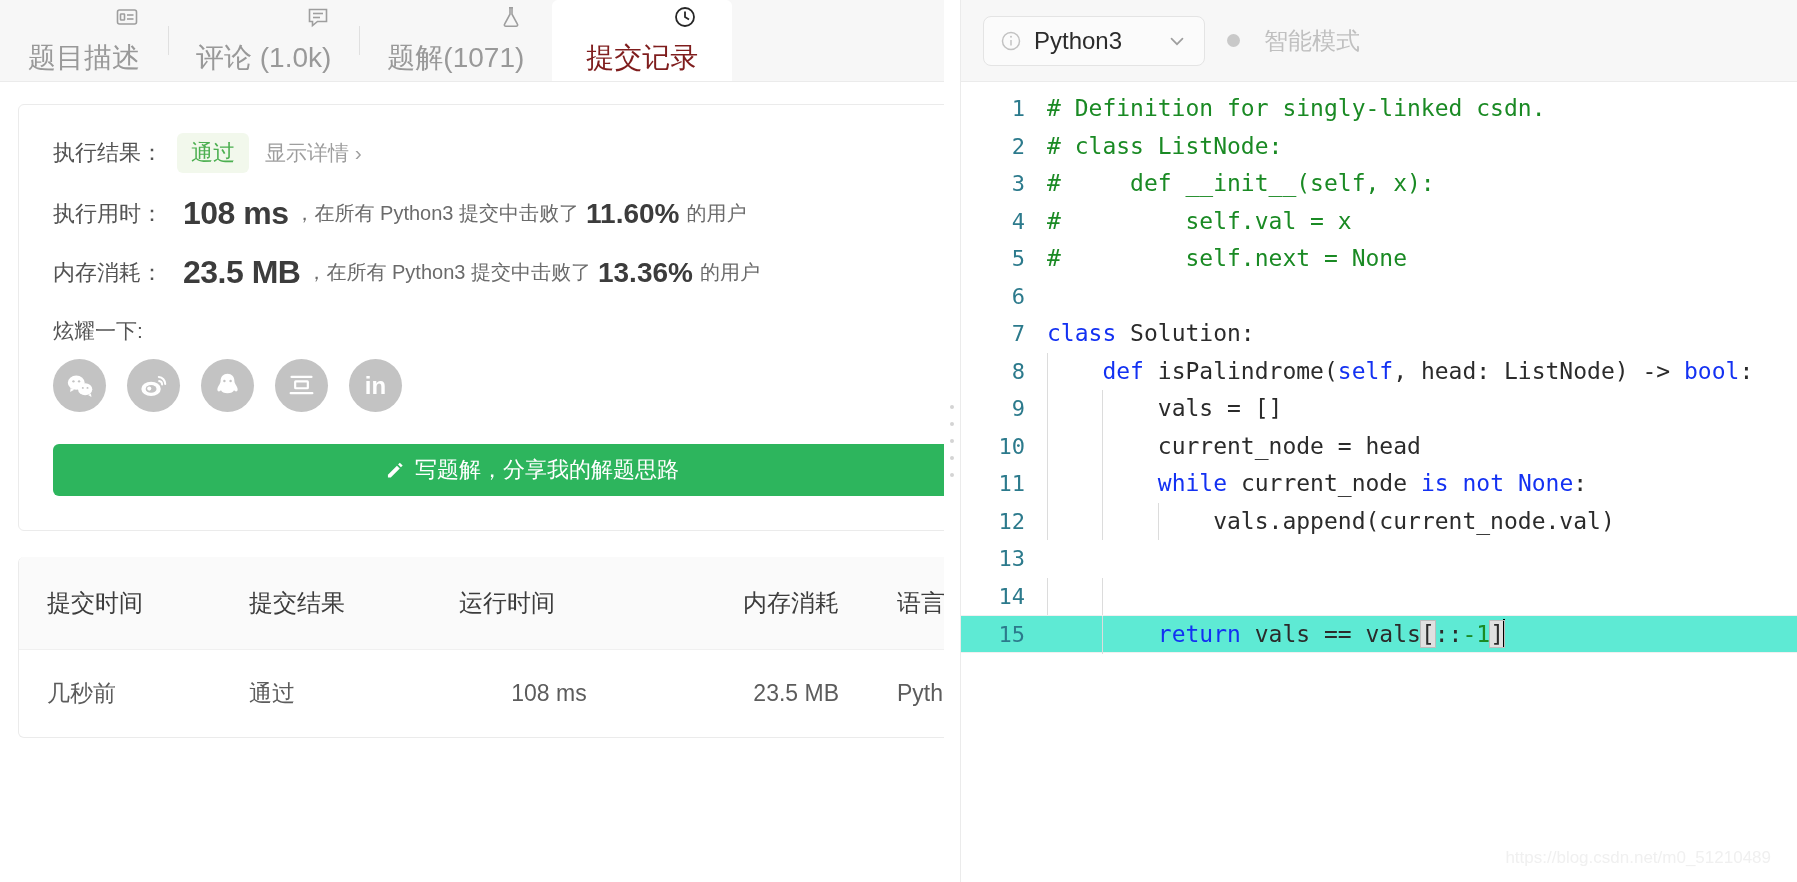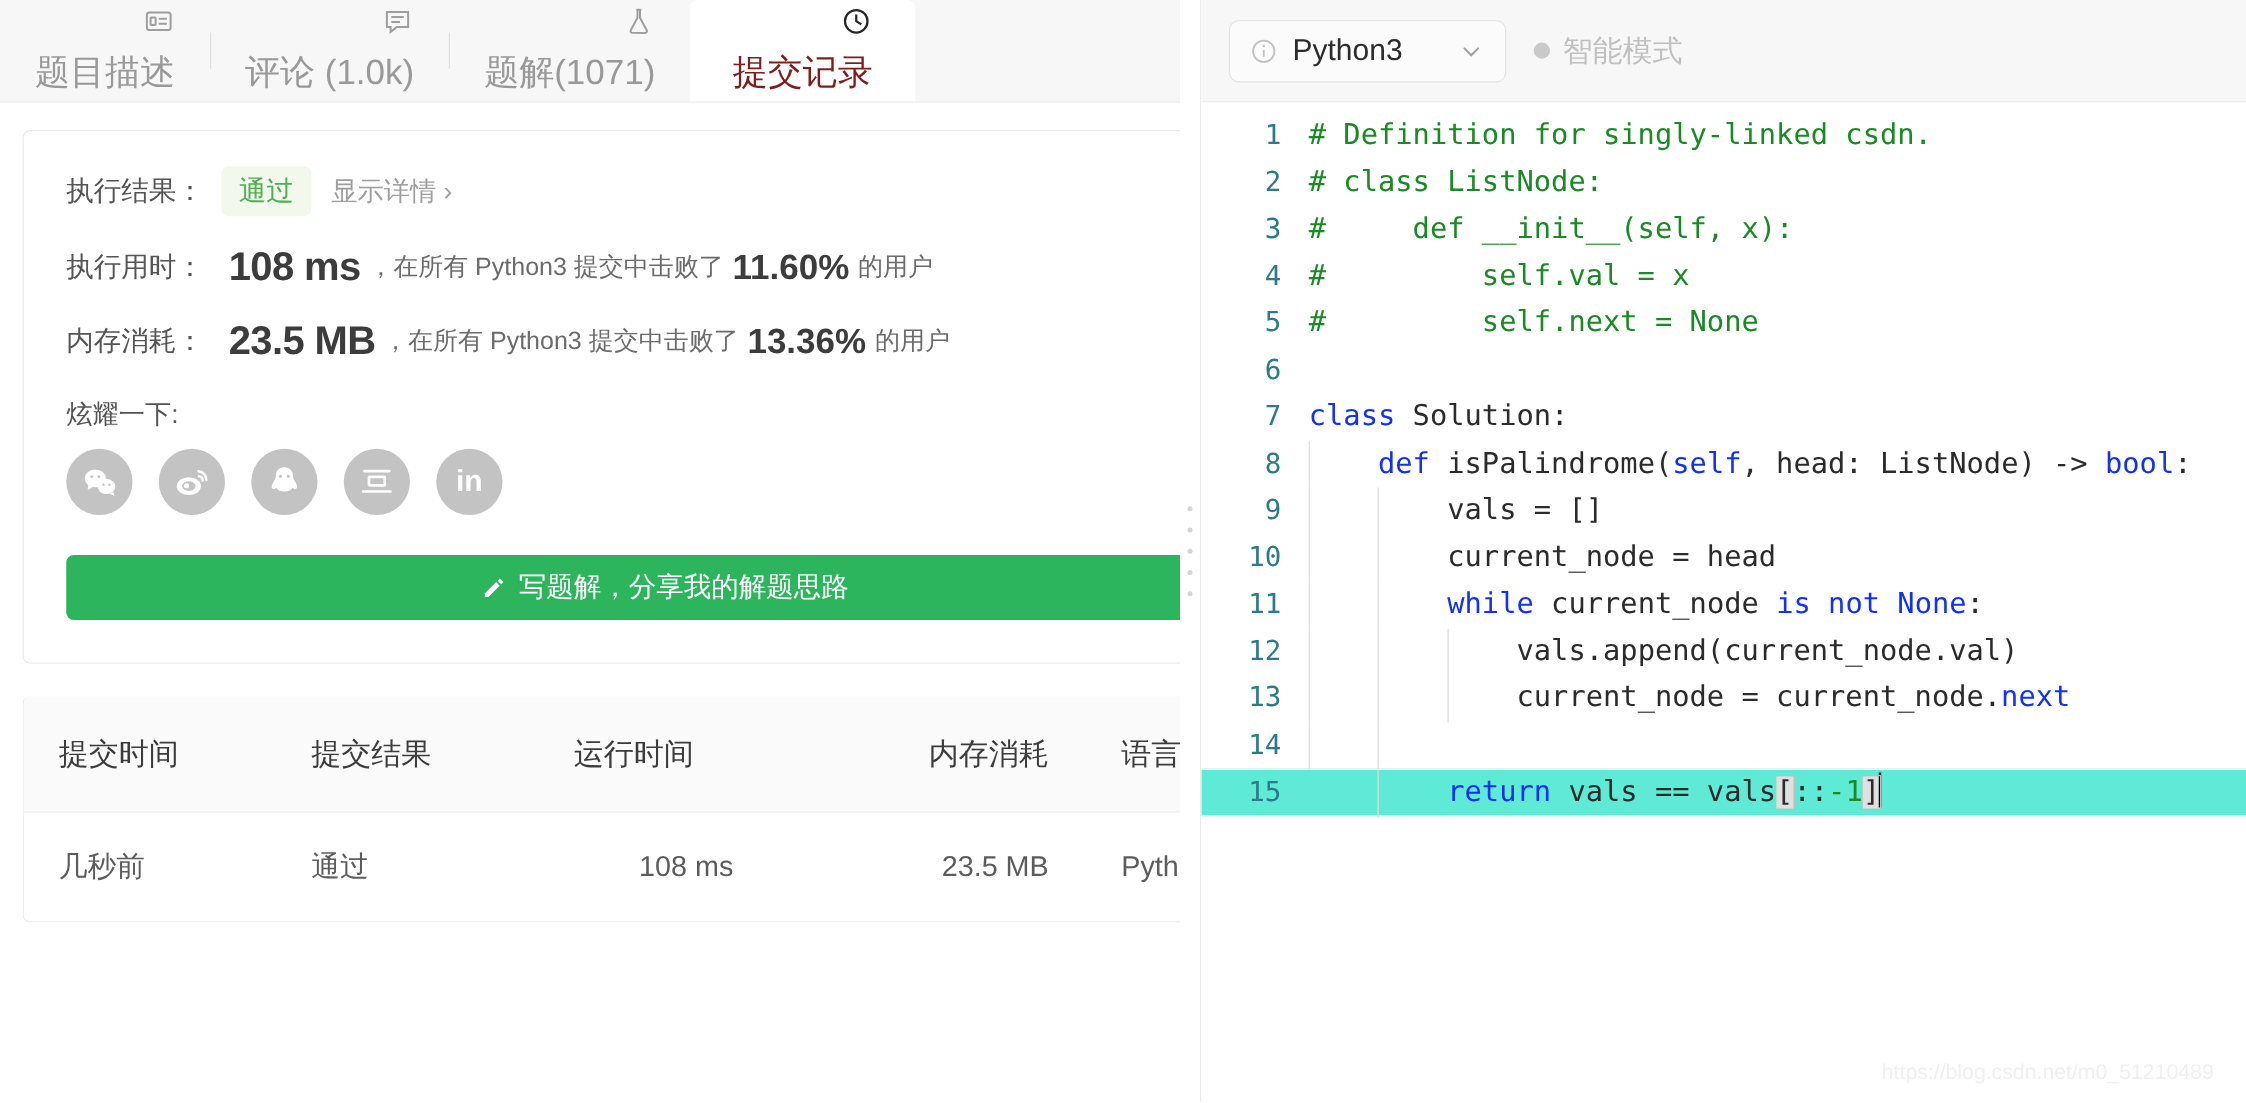--- a/index.html
+++ b/index.html
@@ -296,21 +296,21 @@
   .lang-select .lang-name {
     font-size: 24px;
     color: #2b2b2b;
     flex: 1;
   }
   .info-icon, .chev-icon { display: flex; align-items: center; }
 
   .smart-mode {
     display: flex;
     align-items: center;
-    gap: 10px;
+    gap: 24px;
     cursor: pointer;
   }
   .smart-dot {
     width: 13px;
     height: 13px;
     border-radius: 50%;
     background: #c9c9c9;
   }
   .smart-label { font-size: 24px; color: #c0c0c0; }
 
@@ -644,21 +644,20 @@
         <span class="code-text"><span class="indent-guide"></span><span class="tok-plain">    </span><span class="indent-guide"></span><span class="tok-plain">    </span><span class="tok-keyword">while</span><span class="tok-plain"> current_node </span><span class="tok-keyword">is</span><span class="tok-plain"> </span><span class="tok-keyword">not</span><span class="tok-plain"> </span><span class="tok-keyword">None</span><span class="tok-plain">:</span></span>
       </div>
 
       <div class="code-line">
         <span class="ln">12</span>
         <span class="code-text"><span class="indent-guide"></span><span class="tok-plain">    </span><span class="indent-guide"></span><span class="tok-plain">    </span><span class="indent-guide"></span><span class="tok-plain">    vals.append(current_node.val)</span></span>
       </div>
 
       <div class="code-line">
         <span class="ln">13</span>
-        <span class="code-text"><span class="indent-guide"></span><span class="tok-plain">    </span><span class="indent-guide"></span><span class="tok-plain">    </span><span class="indent-guide"></span><span class="tok-plain">    current_node = current_node.</span><span class="tok-attr">next</span></span>
       </div>
 
       <div class="code-line">
         <span class="ln">14</span>
         <span class="code-text"><span class="indent-guide"></span><span class="tok-plain">    </span><span class="indent-guide"></span></span>
       </div>
 
       <div class="code-line active-line">
         <span class="ln">15</span>
         <span class="code-text"><span class="tok-plain">    </span><span class="indent-guide"></span><span class="tok-plain">    </span><span class="tok-keyword">return</span><span class="tok-plain"> vals == vals</span><span class="tok-bracket-match">[</span><span class="tok-plain">::</span><span class="tok-number">-1</span><span class="tok-bracket-match">]</span><span class="caret"></span></span>

